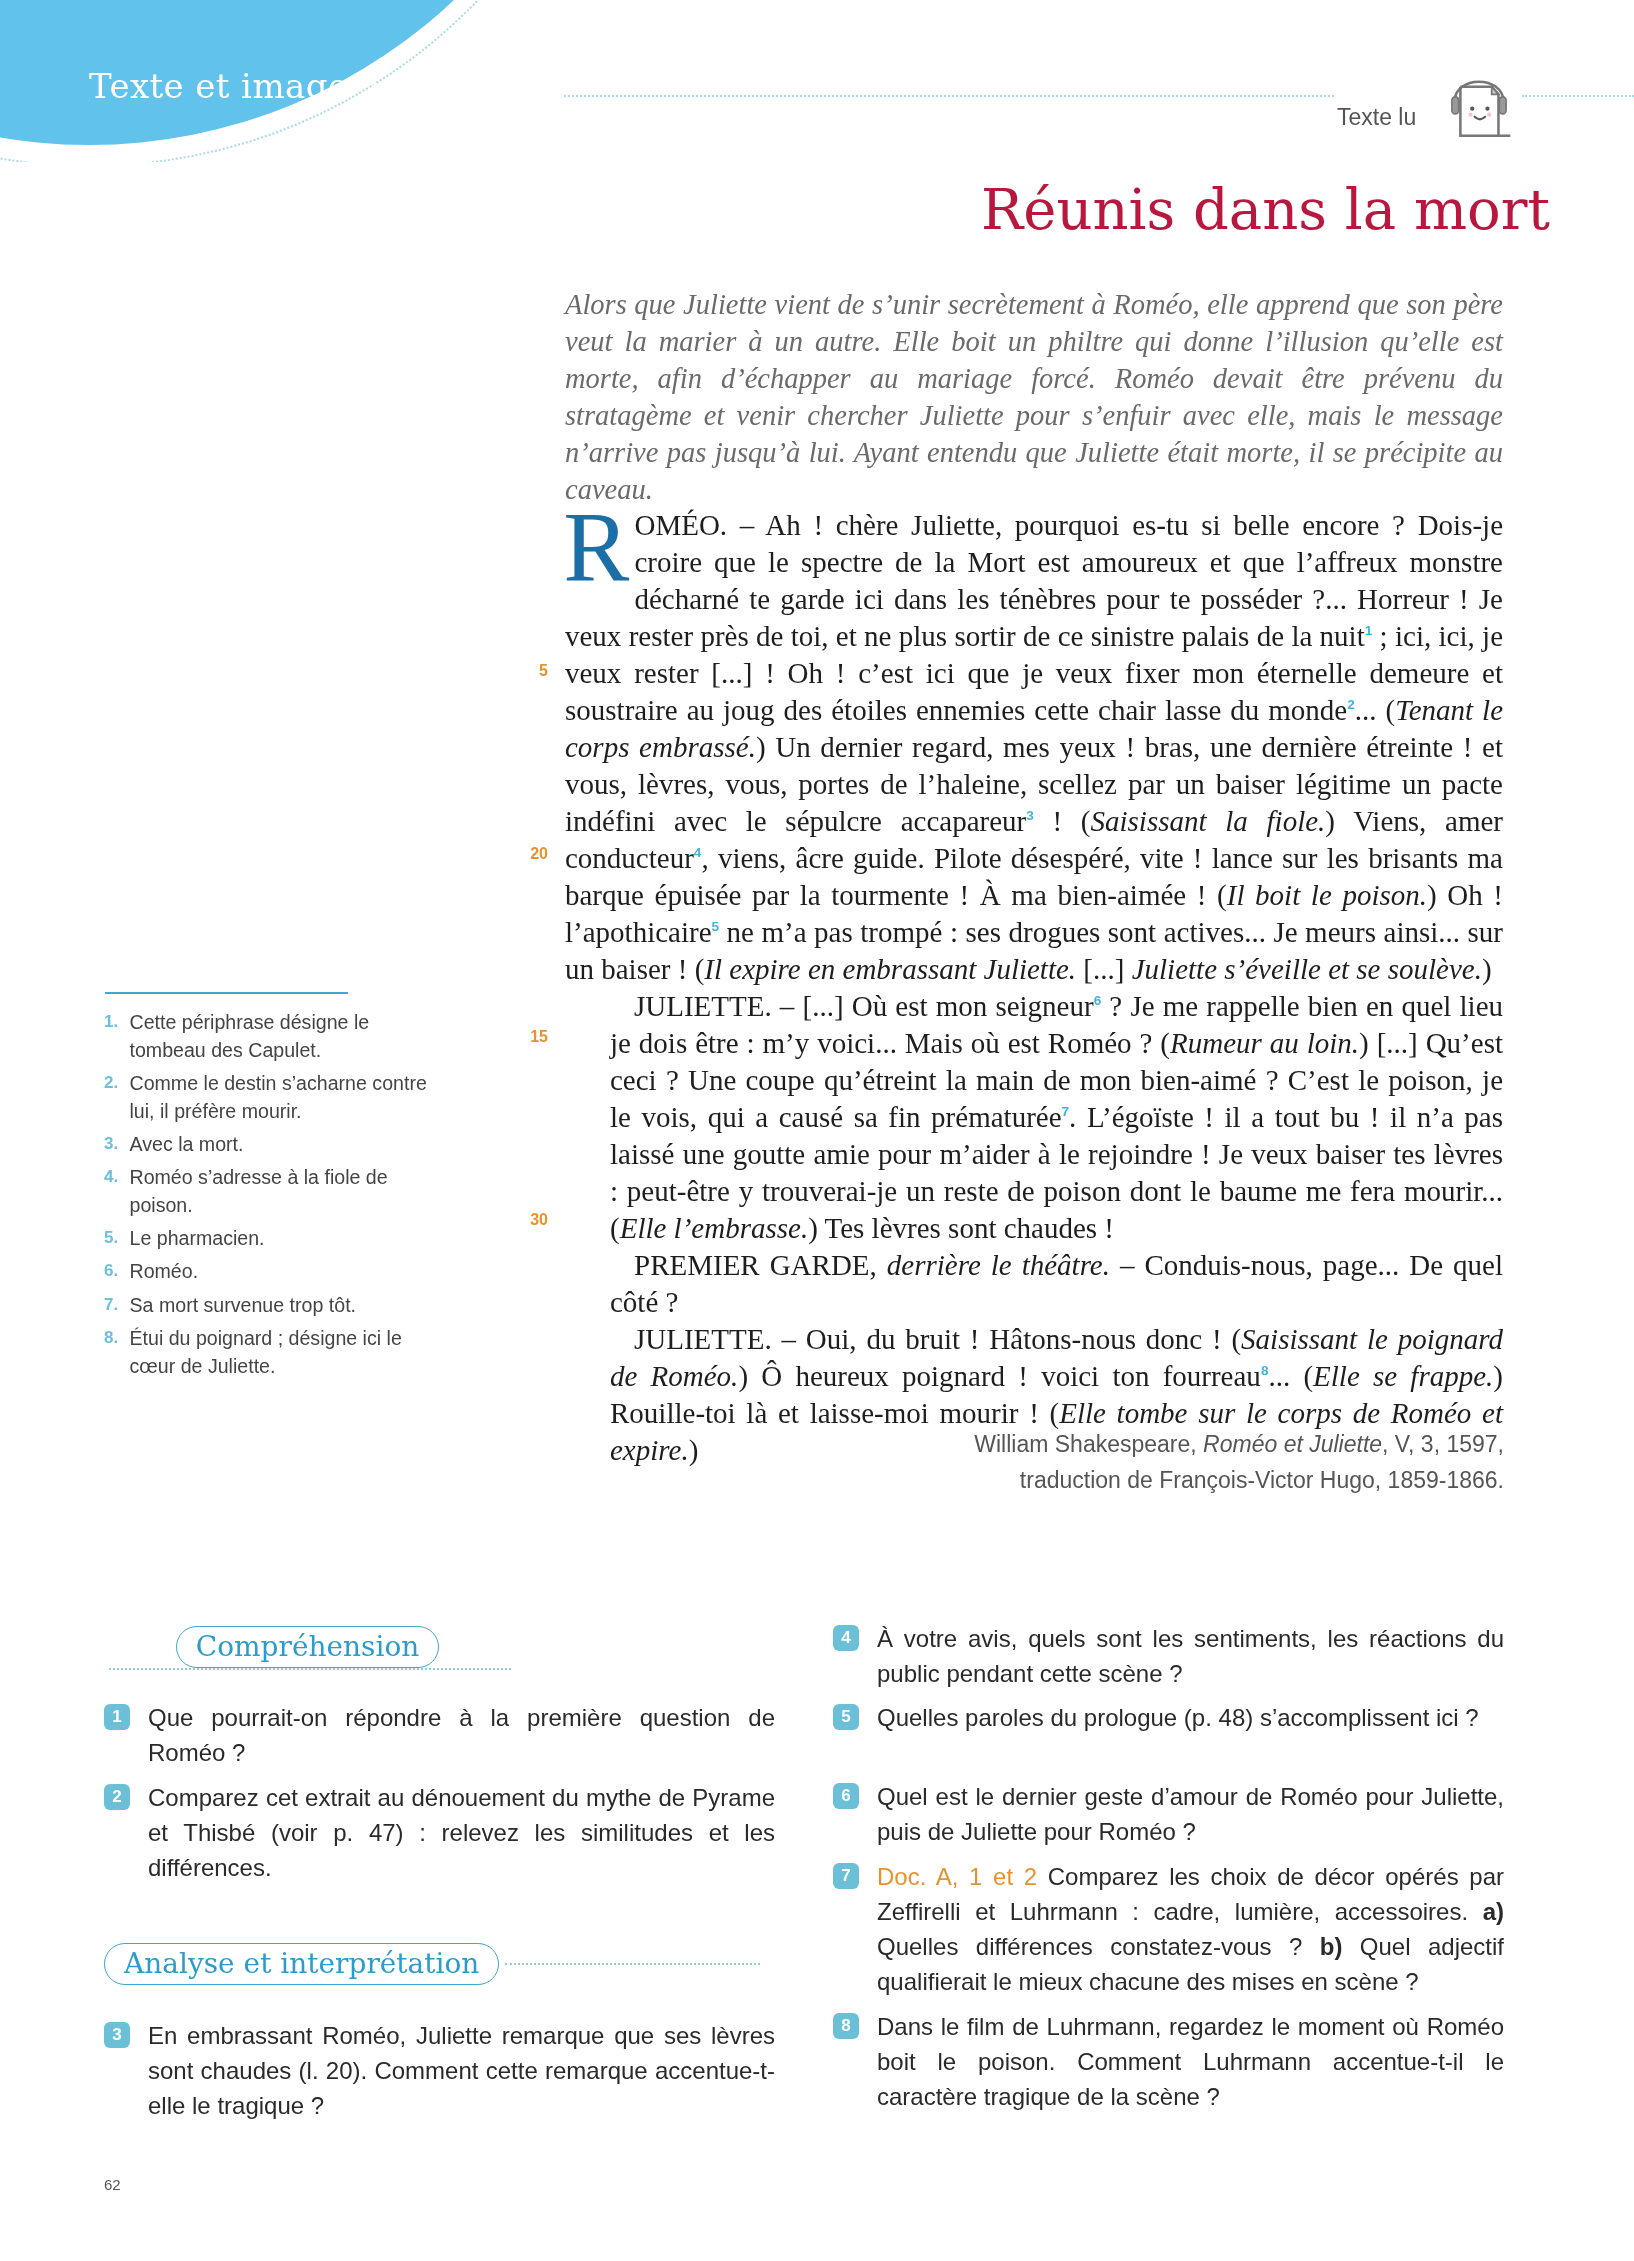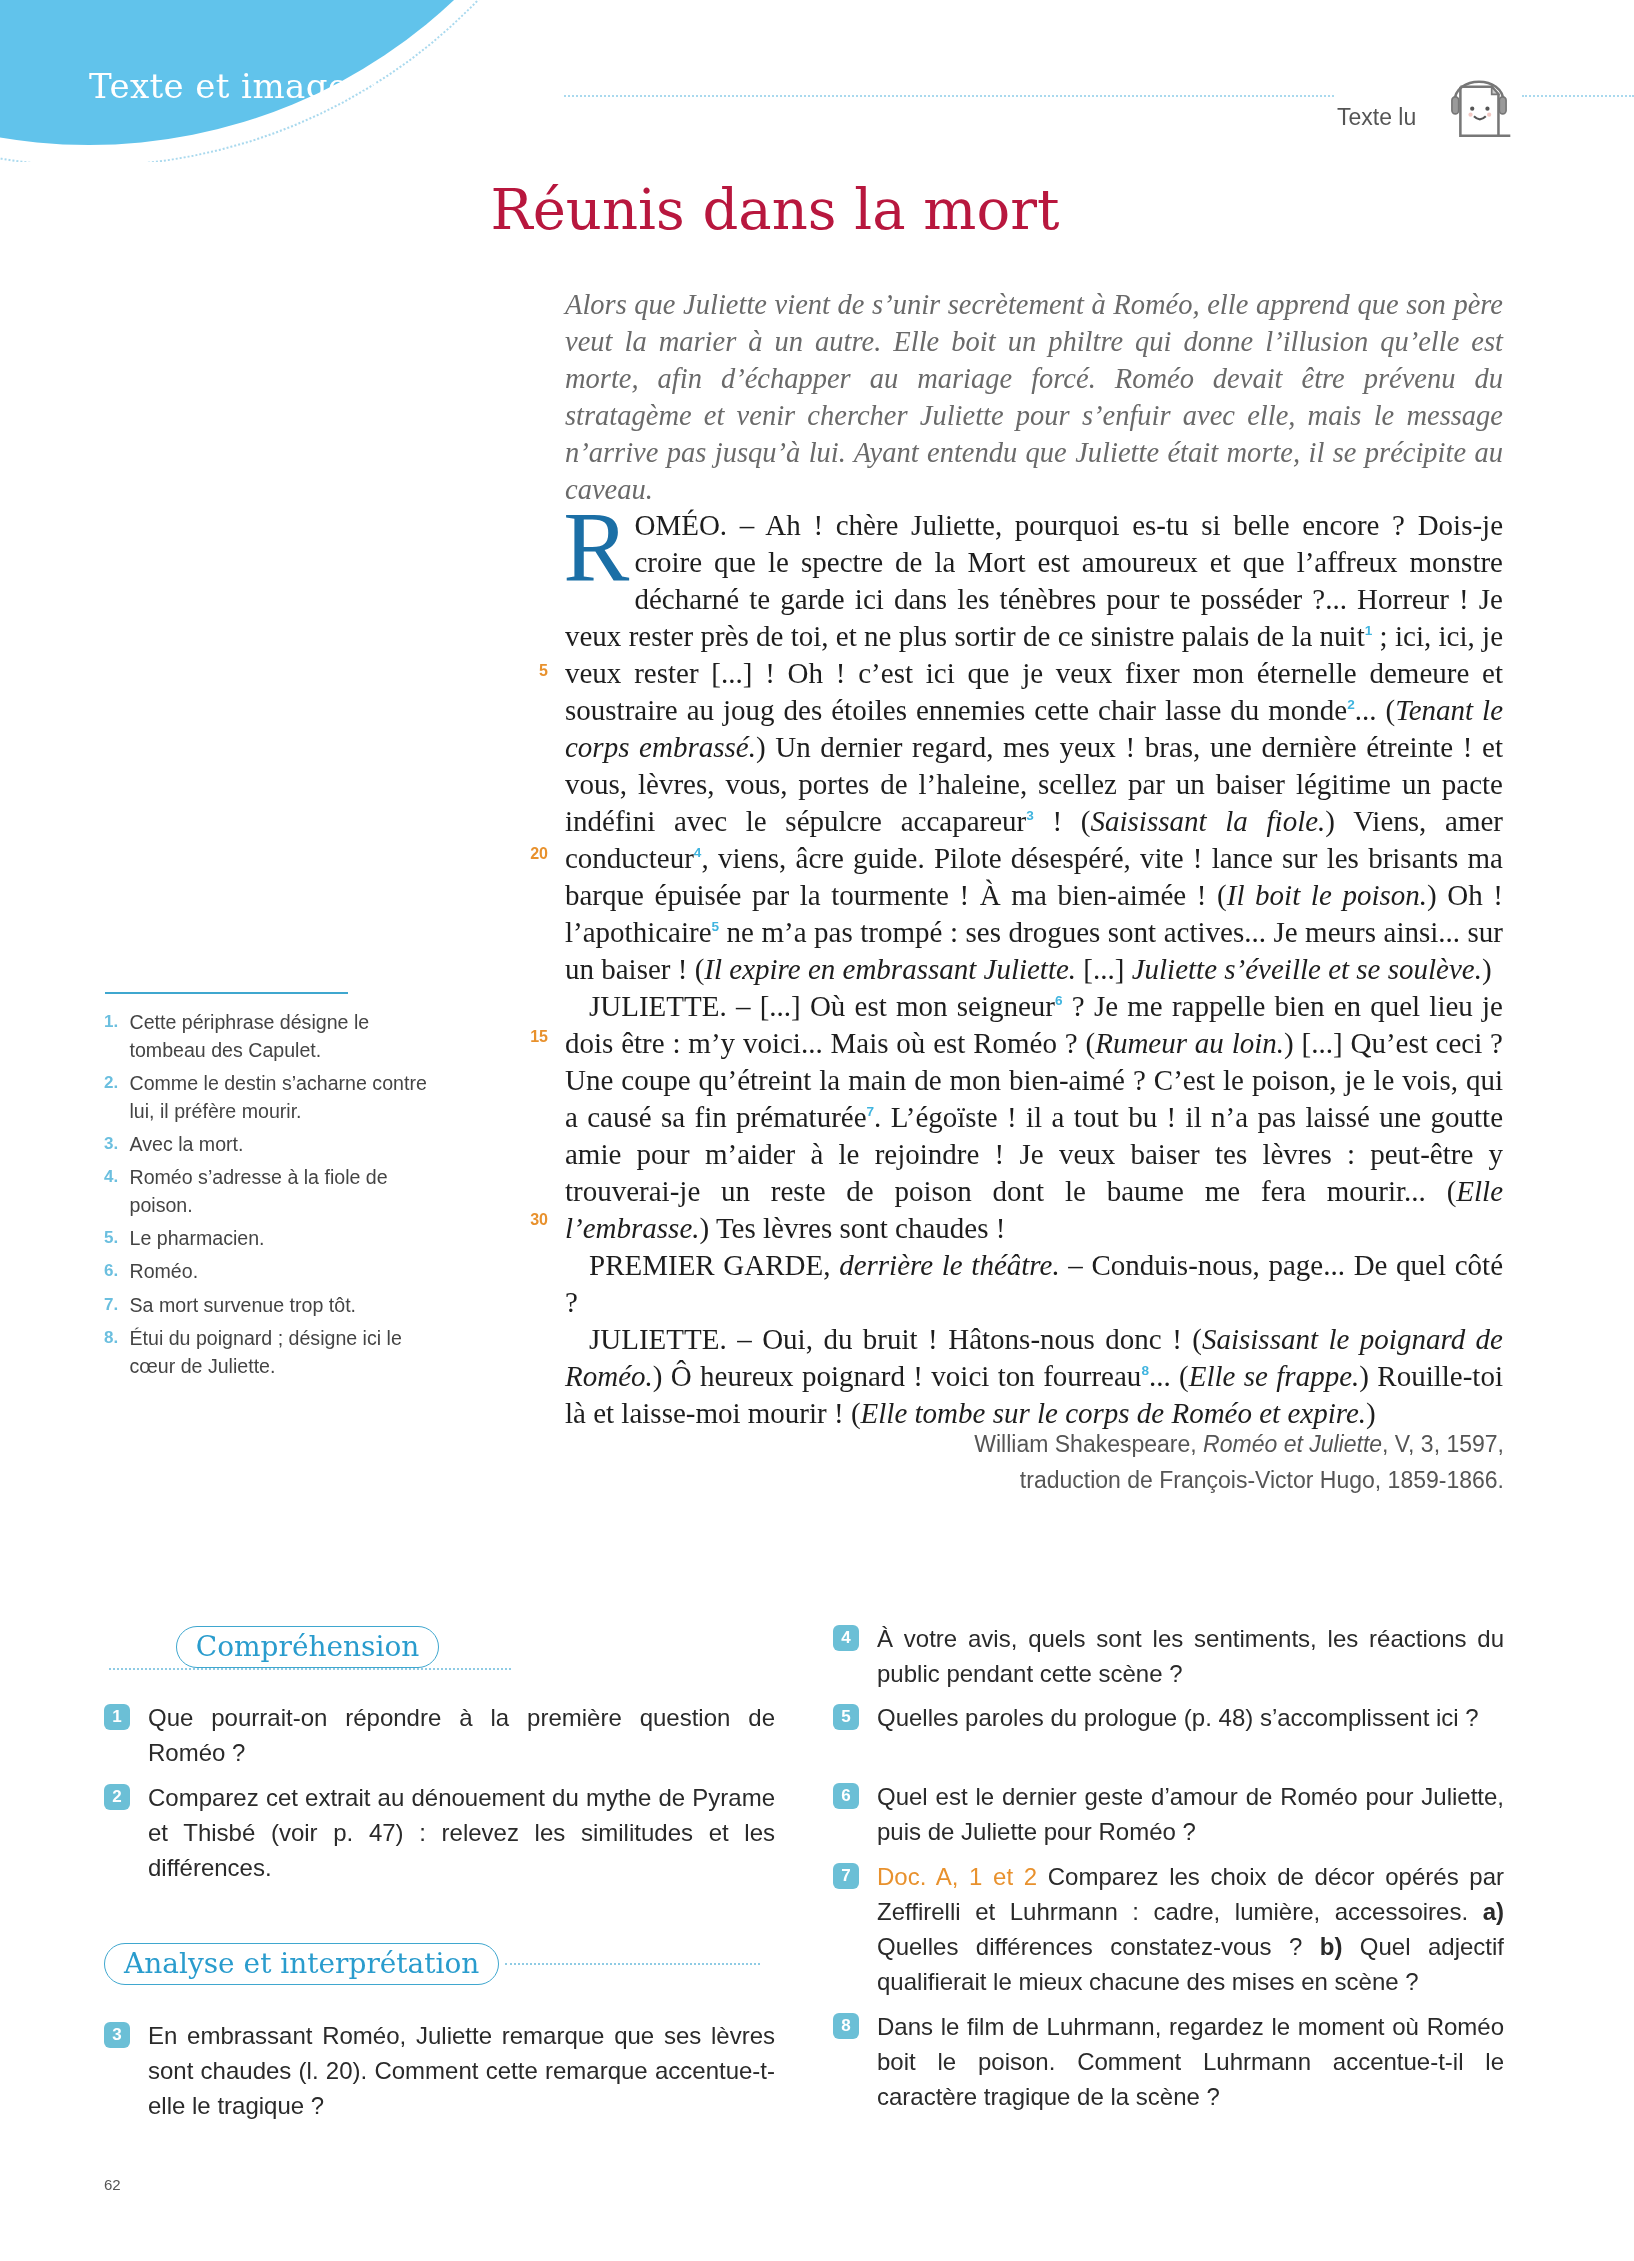--- a/index.html
+++ b/index.html
@@ -10,28 +10,28 @@
   .blob-wrap { position: absolute; left: 0; top: 0; width: 647px; height: 162px; overflow: hidden; }
   .blob { position: absolute; left: -443px; top: -919px; width: 1064px; height: 1064px; border-radius: 50%; background: #61c3eb; }
   .blob-ring { position: absolute; left: -451px; top: -913px; width: 1080px; height: 1080px; border-radius: 50%; border: 2.6px dotted #a9d9ee; }
   .section-label { position: absolute; left: 89px; top: 66px; font-family: "DejaVu Serif", serif; font-size: 34px; color: #ffffff; letter-spacing: 0.4px; }
 
   .header-dots-left { position: absolute; left: 564px; top: 95px; width: 770px; border-top: 2.6px dotted #a9d9ee; }
   .header-dots-right { position: absolute; left: 1522px; top: 95px; width: 112px; border-top: 2.6px dotted #a9d9ee; }
   .texte-lu { position: absolute; left: 1337px; top: 104px; font-size: 23px; color: #555; }
   .audio-icon { position: absolute; left: 1446px; top: 68px; width: 66px; height: 73px; }
 
-  .title { position: absolute; left: 0; width: 1550px; top: 177px; text-align: center; font-family: "DejaVu Serif", serif; font-size: 56px; color: #b8173e; font-weight: normal; }
+  .title { position: absolute; left: 0; width: 1550px; top: 177px; text-align: right; font-family: "DejaVu Serif", serif; font-size: 56px; color: #b8173e; font-weight: normal; }
 
   .intro { position: absolute; left: 565px; top: 286px; width: 938px; font-family: "Liberation Serif", serif; font-style: italic; font-size: 28.5px; line-height: 37px; color: #6a6a6a; text-align: justify; }
 
   
   .main-text { position: absolute; left: 565px; top: 507px; width: 938px; font-family: "Liberation Serif", serif; font-size: 29px; line-height: 37px; color: #1e1e1e; text-align: justify; }
   .main-text p { text-indent: 0; }
-  .main-text p.indent { text-indent: 24px; }
+  .main-text p.indent { text-indent: 24px; margin-left: 45px; }
   .dropcap { float: left; font-family: "Liberation Serif", serif; font-size: 99px; line-height: 73px; color: #1b6fa6; margin: 3.4px 5.1px 0 -1.7px; }
   .main-text em { font-style: italic; }
   .fn { font-family: "Liberation Sans", sans-serif; font-size: 13.6px; color: #3fb4df; font-weight: bold; vertical-align: super; line-height: 0; }
   .line-num { position: absolute; left: 526px; font-family: "Liberation Sans", sans-serif; font-weight: bold; font-size: 16px; color: #e8912d; width: 22px; text-align: right; }
 
   
   .fn-rule { position: absolute; left: 105px; top: 992px; width: 243px; border-top: 2.6px solid #3fa7cf; }
   .footnotes { position: absolute; left: 104px; top: 1008px; width: 341px; list-style: none; font-size: 19.6px; line-height: 28px; color: #444; }
   .footnotes li { position: relative; padding-left: 25.5px; margin-bottom: 5.1px; }
   .footnotes .num { position: absolute; left: 0; top: 0; font-weight: bold; color: #6bbfdf; font-size: 17px; }

